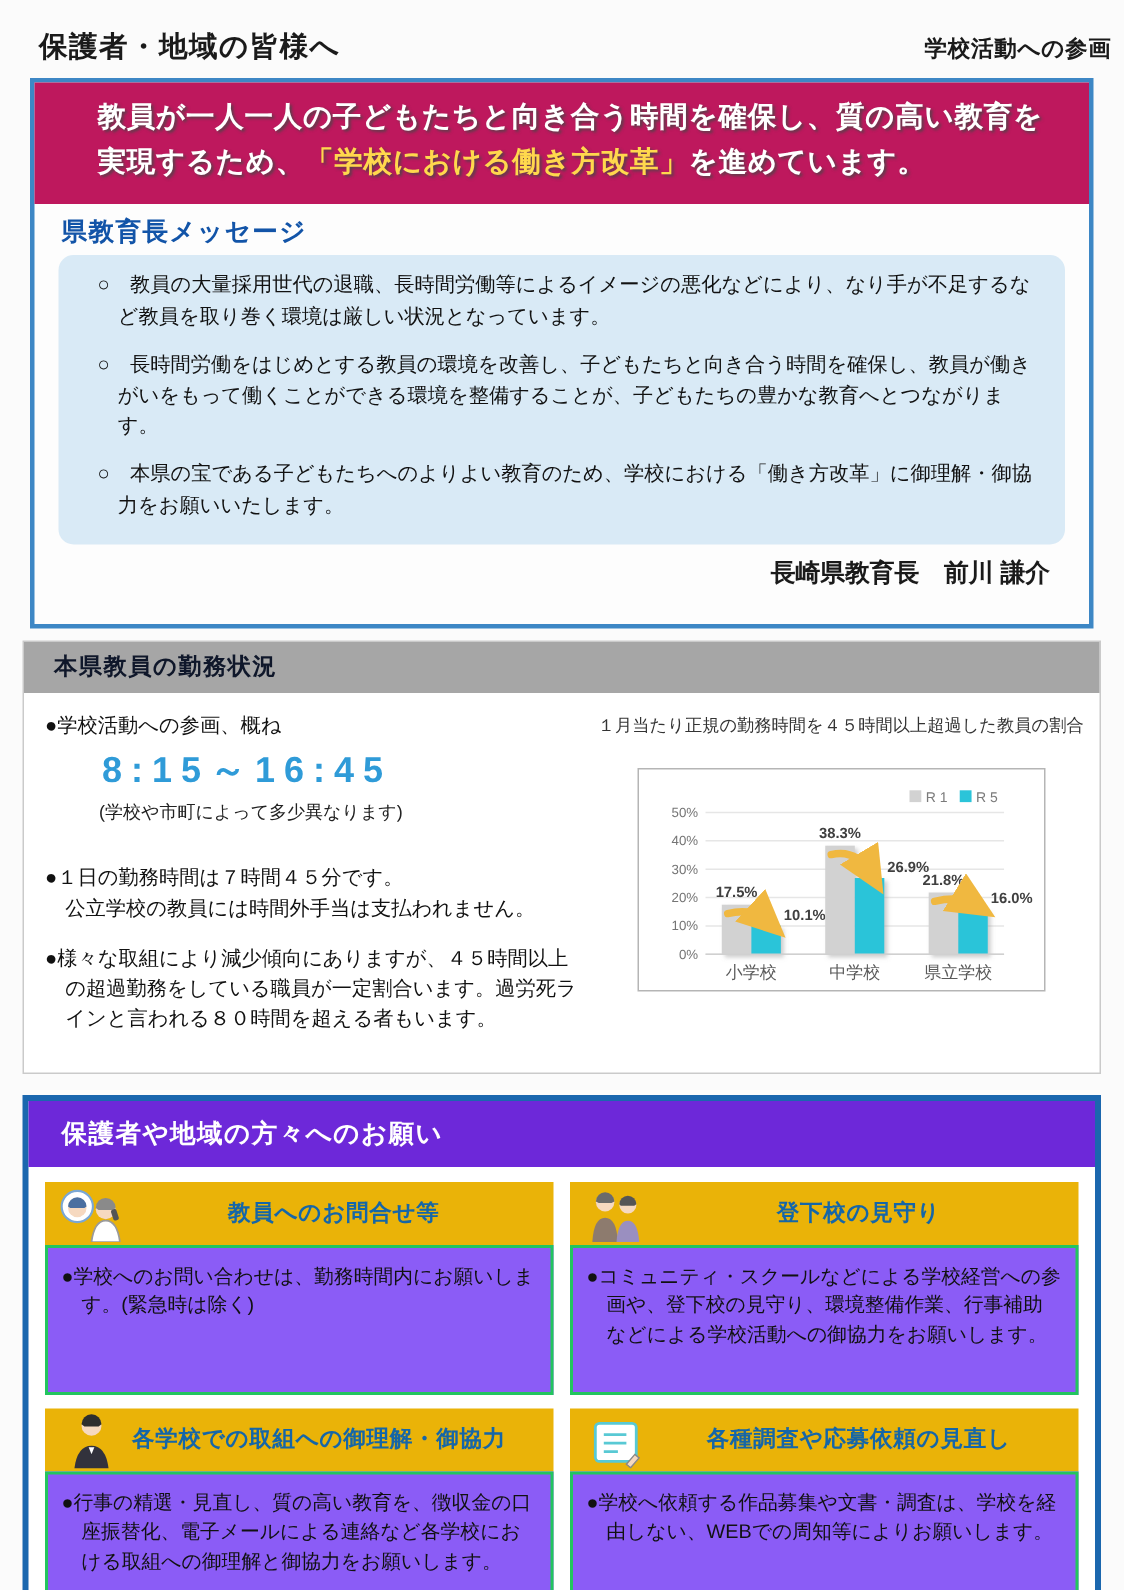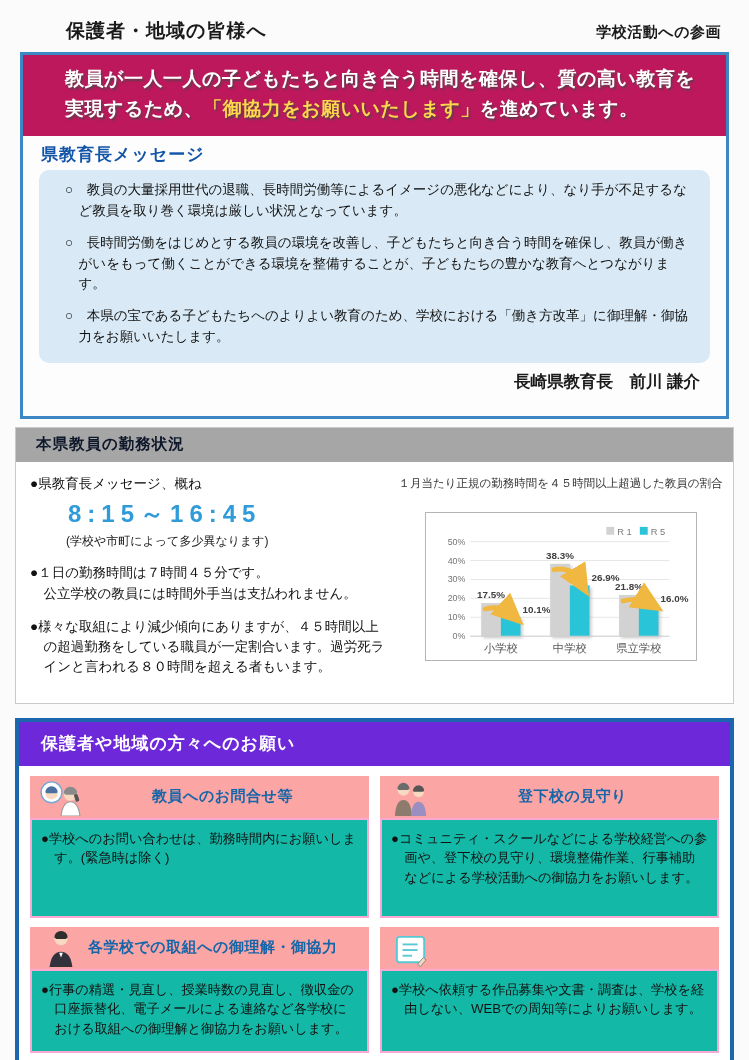--- a/index.html
+++ b/index.html
@@ -6,21 +6,21 @@
   html,body { margin:0; padding:0; }
   body {
     width:749px; height:1060px;
     background:#fbfbfb;
     font-family:"Liberation Sans","DejaVu Sans",sans-serif;
     color:#1a1a1a;
   }
   .page { position:relative; width:749px; height:1060px; overflow:hidden; }
 
   
-  .header-row { display:flex; justify-content:space-between; align-items:baseline; padding:18px 28px 8px 26px;margin-left:40px; }
+  .header-row { display:flex; justify-content:space-between; align-items:baseline; padding:18px 8px 8px 26px; }
   .audience { font-size:19px; font-weight:bold; letter-spacing:1px; }
   .org { font-size:15px; font-weight:bold; letter-spacing:.5px; }
 
   
   .msg-container { margin:0 20px; border:3px solid #3d87c5; background:#fdfdfd; }
   .top-banner {
     background:#be185d; color:#fff; font-weight:bold; font-size:19px; line-height:1.6;
     padding:9px 16px 11px 42px; letter-spacing:.5px;
     text-shadow:1.5px 1.5px 2px rgba(70,70,70,.85);
   }
@@ -32,71 +32,71 @@
   .signature { text-align:right; font-weight:bold; font-size:16.5px; margin:8px 10px 2px 0; }
 
   
   .work-section { margin:8px 15px 0; border:1px solid #cacaca; background:#fff; }
   .work-banner { background:#a6a6a6; color:#0f172a; font-weight:bold; font-size:15.5px; padding:6px 0 7px 20px; letter-spacing:1px; }
   .work-body { display:flex; padding:12px 6px 12px 14px; }
   .work-left { width:358px; font-size:13.5px; line-height:1.5; color:#111; }
   .work-left p.b { padding-left:1em; text-indent:-1em; margin:0 0 13px; white-space:pre-line; }
   .work-left p.b0 { margin:0; }
   .time { color:#2f9bd8; font-weight:bold; font-size:24px; letter-spacing:6px; margin:2px 0 0 38px; }
-  .time-note { font-size:12px; margin:0 0 13px 36px; color:#222; }
+  .time-note { font-size:12px; margin:0 0 25px 36px; color:#222; }
   .work-right { flex:1; padding:0 4px 0 10px; }
   .chart-title { font-size:11.5px; color:#333; text-align:center; margin:2px 0 21px; }
   .chart-box { width:272px; margin:0 auto; border:1px solid #b5b5b5; background:#fff; padding:5px 0 2px; }
   svg.chart { display:block; width:268px; margin:0 auto; }
 
   
   .req-section { margin:14px 15px 0; border:4px solid #1b67ae; background:#fff; }
   .req-banner { background:#6d28d9; color:#fff; font-weight:bold; font-size:17px; padding:10px 0 11px 22px; letter-spacing:1px; }
   .req-body { padding:10px 11px; display:grid; grid-template-columns:1fr 1fr; gap:9px 11px; }
   .card { display:flex; flex-direction:column; }
-  .card-header { background:#fca5a5; display:flex; align-items:center; padding:3px 8px; height:42px; }
+  .card-header { background:#eab308; display:flex; align-items:center; padding:3px 8px; height:42px; }
   .card-icon { width:46px; height:38px; flex:0 0 auto; display:flex; align-items:flex-end; justify-content:center; }
   .card-title { color:#1566a8; font-weight:bold; font-size:15px; flex:1; text-align:center; letter-spacing:.5px; }
   .card-title.left { text-align:left; padding-left:4px; }
-  .card-body { border:2px solid #f9a8d4; background:#14b8a6; padding:9px 9px 5px; font-size:13.2px; line-height:1.48; flex:1; }
+  .card-body { border:2px solid #22c55e; background:#8b5cf6; padding:9px 9px 5px; font-size:13.2px; line-height:1.48; flex:1; }
   .card-body p { margin:0 0 8px; padding-left:1em; text-indent:-1em; color:#111; }
   .row1 .card-body { min-height:100px; }
   .row2 .card-body { min-height:84px; }
 </style>
 </head>
 <body>
 
 <div class="page">
 
   <div class="header-row">
     <div class="audience">保護者・地域の皆様へ</div>
     <div class="org">学校活動への参画</div>
   </div>
 
   <div class="msg-container">
     <div class="top-banner">
       <span>教員が一人一人の子どもたちと向き合う時間を確保し、質の高い教育を</span><br>
-      <span>実現するため、</span><span class="hl">「御協力をお願いいたします」</span><span>を進めています。</span>
+      <span>実現するため、</span><span class="hl">「学校における働き方改革」</span><span>を進めています。</span>
     </div>
     <div class="msg-body">
       <div class="msg-heading">県教育長メッセージ</div>
       <div class="msg-box">
         <p>○　教員の大量採用世代の退職、長時間労働等によるイメージの悪化などにより、なり手が不足するなど教員を取り巻く環境は厳しい状況となっています。</p>
         <p>○　長時間労働をはじめとする教員の環境を改善し、子どもたちと向き合う時間を確保し、教員が働きがいをもって働くことができる環境を整備することが、子どもたちの豊かな教育へとつながります。</p>
         <p>○　本県の宝である子どもたちへのよりよい教育のため、学校における「働き方改革」に御理解・御協力をお願いいたします。</p>
       </div>
       <div class="signature">長崎県教育長　前川 謙介</div>
     </div>
   </div>
 
   <div class="work-section">
     <div class="work-banner">本県教員の勤務状況</div>
     <div class="work-body">
       <div class="work-left">
-        <p class="b b0">●県教育長メッセージ、概ね</p>
+        <p class="b b0">●学校活動への参画、概ね</p>
         <div class="time">8:15～16:45</div>
         <div class="time-note">(学校や市町によって多少異なります)</div>
         <p class="b">●１日の勤務時間は７時間４５分です。
 公立学校の教員には時間外手当は支払われません。</p>
         <p class="b">●様々な取組により減少傾向にありますが、４５時間以上の超過勤務をしている職員が一定割合います。過労死ラインと言われる８０時間を超える者もいます。</p>
       </div>
       <div class="work-right">
         <div class="chart-title">１月当たり正規の勤務時間を４５時間以上超過した教員の割合</div>
         <div class="chart-box">
           <svg class="chart" viewBox="0 0 272 142">
@@ -204,36 +204,37 @@
             <svg viewBox="0 0 30 40" width="30" height="38">
               <circle cx="15" cy="10" r="7" fill="#f6d9c0"></circle>
               <path d="M8,9 a7,7 0 0 1 14,0 l-2,1.5 -10,0 z" fill="#2e2e2e"></path>
               <path d="M3,40 q2,-16 12,-16 q10,0 12,16 z" fill="#32323c"></path>
               <path d="M13,25 l2,5 l2,-5 z" fill="#fff"></path>
             </svg>
           </span>
           <span class="card-title left">各学校での取組への御理解・御協力</span>
         </div>
         <div class="card-body">
-          <p>●行事の精選・見直し、授業時数の見直し、徴収金の口座振替化、電子メールによる連絡など各学校における取組への御理解と御協力をお願いします。</p>
+          <p>●行事の精選・見直し、質の高い教育を、徴収金の口座振替化、電子メールによる連絡など各学校における取組への御理解と御協力をお願いします。</p>
         </div>
       </div>
 
       <div class="card row2">
         <div class="card-header">
           <span class="card-icon">
             <svg viewBox="0 0 40 34" width="40" height="32">
               <rect x="5" y="2" width="29" height="27" rx="3" fill="#fff" stroke="#ffffff" stroke-width="0"></rect>
               <rect x="5" y="2" width="29" height="27" rx="3" fill="#fff" stroke="#58c9d4" stroke-width="2"></rect>
               <line x1="11" y1="10" x2="27" y2="10" stroke="#58c9d4" stroke-width="2"></line>
               <line x1="11" y1="16" x2="27" y2="16" stroke="#58c9d4" stroke-width="2"></line>
               <line x1="11" y1="22" x2="21" y2="22" stroke="#58c9d4" stroke-width="2"></line>
               <path d="M27,31 l6,-7 l3,2.5 l-6,7 z" fill="#f6d9c0" stroke="#888" stroke-width="1"></path>
             </svg>
           </span>
+          <span class="card-title">各種調査や応募依頼の見直し</span>
         </div>
         <div class="card-body">
           <p>●学校へ依頼する作品募集や文書・調査は、学校を経由しない、WEBでの周知等によりお願いします。</p>
         </div>
       </div>
 
     </div>
   </div>
 
 </div>

